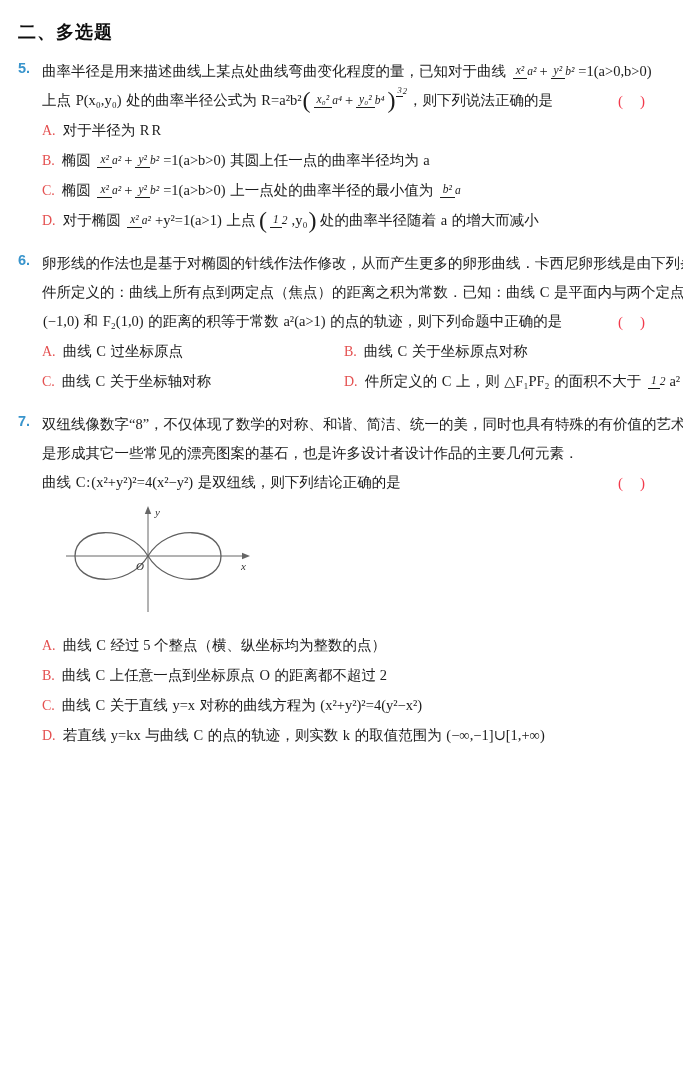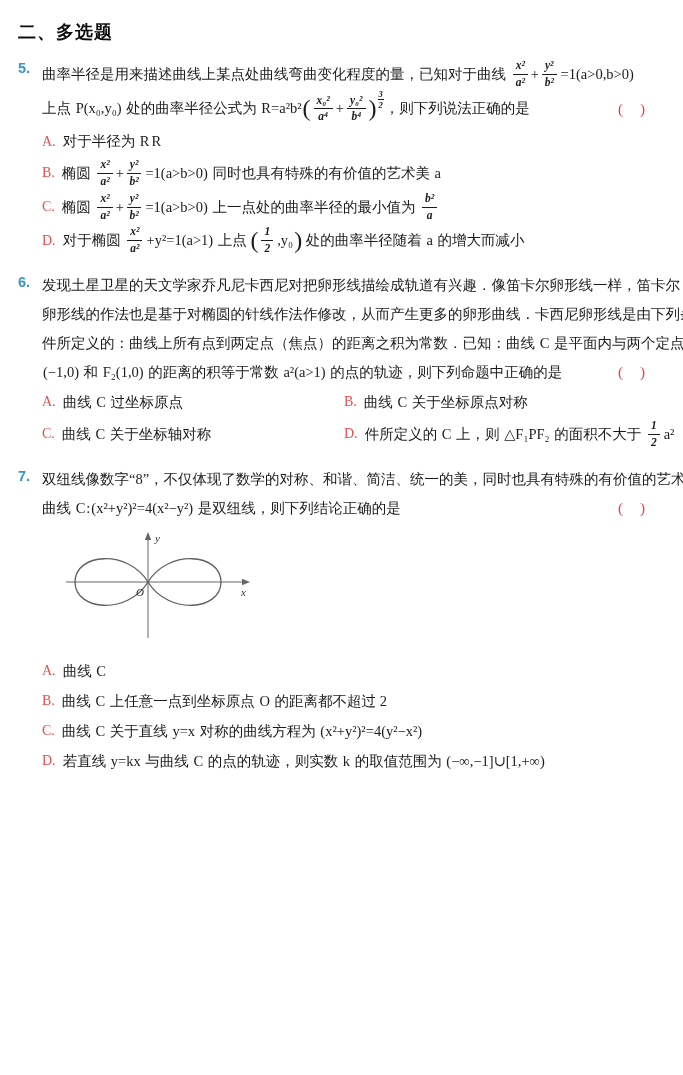--- a/index.html
+++ b/index.html
@@ -9,22 +9,22 @@
   .section-title{font-family:"Liberation Sans","DejaVu Sans",sans-serif;
         font-size:18px;font-weight:700;color:#0d0d0d;margin:0 0 14px 0;letter-spacing:1px;}
   .question{display:flex;margin-bottom:14px;}
   .qnum{flex:none;width:24px;color:#3894cc;font-size:14.5px;font-weight:600;
         font-family:"Liberation Sans","DejaVu Sans",sans-serif;padding-top:2px;}
   .qbody{flex:1;min-width:0;}
   .line{position:relative;display:flex;align-items:center;flex-wrap:nowrap;
         white-space:pre;font-size:14.5px;min-height:27px;margin-bottom:2px;padding-right:46px;}
   .t{white-space:pre;}
   .m{white-space:pre;padding:0 1px;}
-  .frac{display:inline-flex;flex-direction:column;align-items:center;font-style:italic;
-        font-size:11.5px;line-height:1.2;margin:1px 3px;vertical-align:middle;font-weight:bold;}
+  .frac{display:inline-flex;flex-direction:row;align-items:center;font-style:italic;
+        font-size:11.5px;line-height:1.2;margin:1px 3px;vertical-align:middle;}
   .frac .fn{border-bottom:1px solid #1b1b1b;padding:0 3px 1px;}
   .frac .fd{padding-top:1px;}
   .frac.sup{font-size:8.5px;margin:0 1px;transform:translateY(-9px);line-height:1.1;}
   .frac.sup .fn{padding:0 1px 0;}
   .bigp{font-size:24px;font-weight:400;line-height:1;transform:translateY(-1px);}
   .bracket{position:absolute;right:18px;top:50%;transform:translateY(-50%);
         display:inline-flex;gap:17px;color:#f23a4c;font-size:15px;}
   .options{margin-top:1px;}
   .opt{display:flex;align-items:center;flex-wrap:nowrap;white-space:pre;
         font-size:14.5px;min-height:29px;margin-bottom:1px;}
@@ -49,66 +49,66 @@
 
     <div class="question">
       <span class="qnum">5.</span>
       <div class="qbody">
         <div class="lines">
             <div class="line"><span class="t">曲率半径是用来描述曲线上某点处曲线弯曲变化程度的量，已知对于曲线 </span><span class="frac"><span class="fn">x²</span><span class="fd">a²</span></span><span class="t">+</span><span class="frac"><span class="fn">y²</span><span class="fd">b²</span></span><span class="m">=1(a&gt;0,b&gt;0)</span></div>
             <div class="line"><span class="t">上点 </span><span class="m">P(x₀,y₀)</span><span class="t"> 处的曲率半径公式为 </span><span class="m">R=a²b²</span><span class="bigp">(</span><span class="frac"><span class="fn">x₀²</span><span class="fd">a⁴</span></span><span class="t">+</span><span class="frac"><span class="fn">y₀²</span><span class="fd">b⁴</span></span><span class="bigp">)</span><span class="frac sup"><span class="fn">3</span><span class="fd">2</span></span><span class="t">，则下列说法正确的是</span><span class="bracket"><span>(</span><span>)</span></span></div>
           </div>
         <div class="options">
             <div class="opt"><span class="opt-letter">A.</span><span class="t">对于半径为 </span><span class="m">R</span><span class="m">R</span></div>
-            <div class="opt"><span class="opt-letter">B.</span><span class="t">椭圆 </span><span class="frac"><span class="fn">x²</span><span class="fd">a²</span></span><span class="t">+</span><span class="frac"><span class="fn">y²</span><span class="fd">b²</span></span><span class="m">=1(a&gt;b&gt;0)</span><span class="t"> 同时也具有特殊的有价值的艺术美 </span><span class="m">a</span></div>
+            <div class="opt"><span class="opt-letter">B.</span><span class="t">椭圆 </span><span class="frac"><span class="fn">x²</span><span class="fd">a²</span></span><span class="t">+</span><span class="frac"><span class="fn">y²</span><span class="fd">b²</span></span><span class="m">=1(a&gt;b&gt;0)</span><span class="t"> 其圆上任一点的曲率半径均为 </span><span class="m">a</span></div>
             <div class="opt"><span class="opt-letter">C.</span><span class="t">椭圆 </span><span class="frac"><span class="fn">x²</span><span class="fd">a²</span></span><span class="t">+</span><span class="frac"><span class="fn">y²</span><span class="fd">b²</span></span><span class="m">=1(a&gt;b&gt;0)</span><span class="t"> 上一点处的曲率半径的最小值为 </span><span class="frac"><span class="fn">b²</span><span class="fd">a</span></span></div>
             <div class="opt"><span class="opt-letter">D.</span><span class="t">对于椭圆 </span><span class="frac"><span class="fn">x²</span><span class="fd">a²</span></span><span class="m">+y²=1(a&gt;1)</span><span class="t"> 上点 </span><span class="bigp">(</span><span class="frac"><span class="fn">1</span><span class="fd">2</span></span><span class="m">,y₀</span><span class="bigp">)</span><span class="t"> 处的曲率半径随着 </span><span class="m">a</span><span class="t"> 的增大而减小</span></div>
           </div>
       </div>
     </div>
 
     <div class="question">
       <span class="qnum">6.</span>
       <div class="qbody">
         <div class="lines">
-            <div class="line"><span class="t">发现土星卫星的天文学家乔凡尼卡西尼对把卵形线描绘成轨道有兴趣．像笛卡尔卵形线一样，笛卡尔</span></div>
             <div class="line"><span class="t">卵形线的作法也是基于对椭圆的针线作法作修改，从而产生更多的卵形曲线．卡西尼卵形线是由下列条</span></div>
             <div class="line"><span class="t">件所定义的：曲线上所有点到两定点（焦点）的距离之积为常数．已知：曲线 </span><span class="m">C</span><span class="t"> 是平面内与两个定点 </span></div>
             <div class="line"><span class="m">(−1,0)</span><span class="t"> 和 </span><span class="m">F₂(1,0)</span><span class="t"> 的距离的积等于常数 </span><span class="m">a²(a&gt;1)</span><span class="t"> 的点的轨迹，则下列命题中正确的是</span><span class="bracket"><span>(</span><span>)</span></span></div>
           </div>
         <div class="options opt-grid">
             <div class="opt"><span class="opt-letter">A.</span><span class="t">曲线 </span><span class="m">C</span><span class="t"> 过坐标原点</span></div>
             <div class="opt"><span class="opt-letter">B.</span><span class="t">曲线 </span><span class="m">C</span><span class="t"> 关于坐标原点对称</span></div>
             <div class="opt"><span class="opt-letter">C.</span><span class="t">曲线 </span><span class="m">C</span><span class="t"> 关于坐标轴对称</span></div>
             <div class="opt"><span class="opt-letter">D.</span><span class="t">件所定义的 </span><span class="m">C</span><span class="t"> 上，则 </span><span class="m">△F₁PF₂</span><span class="t"> 的面积不大于 </span><span class="frac"><span class="fn">1</span><span class="fd">2</span></span><span class="m">a²</span></div>
           </div>
       </div>
     </div>
 
     <div class="question">
       <span class="qnum">7.</span>
       <div class="qbody">
         <div class="lines">
             <div class="line"><span class="t">双纽线像数字“8”，不仅体现了数学的对称、和谐、简洁、统一的美，同时也具有特殊的有价值的艺术美，</span></div>
+            <div class="line"><span class="t">是形成其它一些常见的漂亮图案的基石，也是许多设计者设计作品的主要几何元素．</span></div>
             <div class="line"><span class="t">曲线 </span><span class="m">C</span><span class="t">:</span><span class="m">(x²+y²)²=4(x²−y²)</span><span class="t"> 是双纽线，则下列结论正确的是</span><span class="bracket"><span>(</span><span>)</span></span></div>
           </div>
         <div class="figwrap">
           <svg class="fig" viewBox="0 0 210 115" width="210" height="115">
             <line x1="8" y1="52" x2="184" y2="52" stroke="#666" stroke-width="1"></line>
             <polygon points="184,48.8 192,52 184,55.2" fill="#666"></polygon>
             <line x1="90" y1="108" x2="90" y2="10" stroke="#666" stroke-width="1"></line>
             <polygon points="86.8,10 90,2 93.2,10" fill="#666"></polygon>
             <path d="M90 52 C110 19,163 23,163 52 C163 81,110 85,90 52 C70 19,17 23,17 52 C17 81,70 85,90 52" fill="none" stroke="#606060" stroke-width="1.3"></path>
             <text x="97" y="12">y</text>
             <text x="183" y="66">x</text>
             <text x="78" y="66">O</text>
           </svg>
         </div>
         <div class="options">
-            <div class="opt"><span class="opt-letter">A.</span><span class="t">曲线 </span><span class="m">C</span></div>
+            <div class="opt"><span class="opt-letter">A.</span><span class="t">曲线 </span><span class="m">C</span><span class="t"> 经过 5 个整点（横、纵坐标均为整数的点）</span></div>
             <div class="opt"><span class="opt-letter">B.</span><span class="t">曲线 </span><span class="m">C</span><span class="t"> 上任意一点到坐标原点 </span><span class="m">O</span><span class="t"> 的距离都不超过 2</span></div>
             <div class="opt"><span class="opt-letter">C.</span><span class="t">曲线 </span><span class="m">C</span><span class="t"> 关于直线 </span><span class="m">y=x</span><span class="t"> 对称的曲线方程为 </span><span class="m">(x²+y²)²=4(y²−x²)</span></div>
             <div class="opt"><span class="opt-letter">D.</span><span class="t">若直线 </span><span class="m">y=kx</span><span class="t"> 与曲线 </span><span class="m">C</span><span class="t"> 的点的轨迹，则实数 </span><span class="m">k</span><span class="t"> 的取值范围为 </span><span class="m">(−∞,−1]∪[1,+∞)</span></div>
           </div>
       </div>
     </div>
 
   </div>
 
   <div class="footer">

